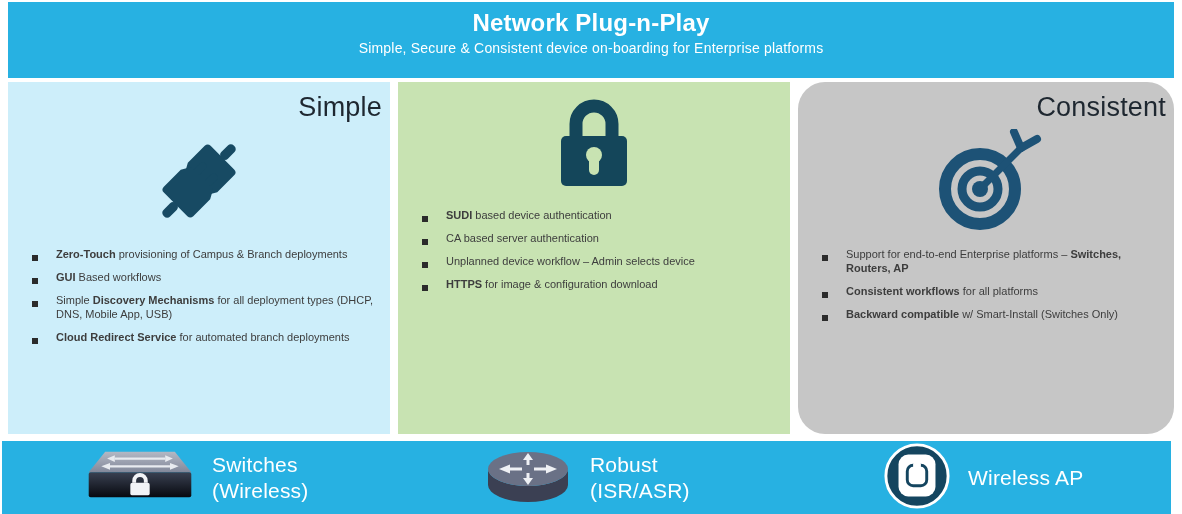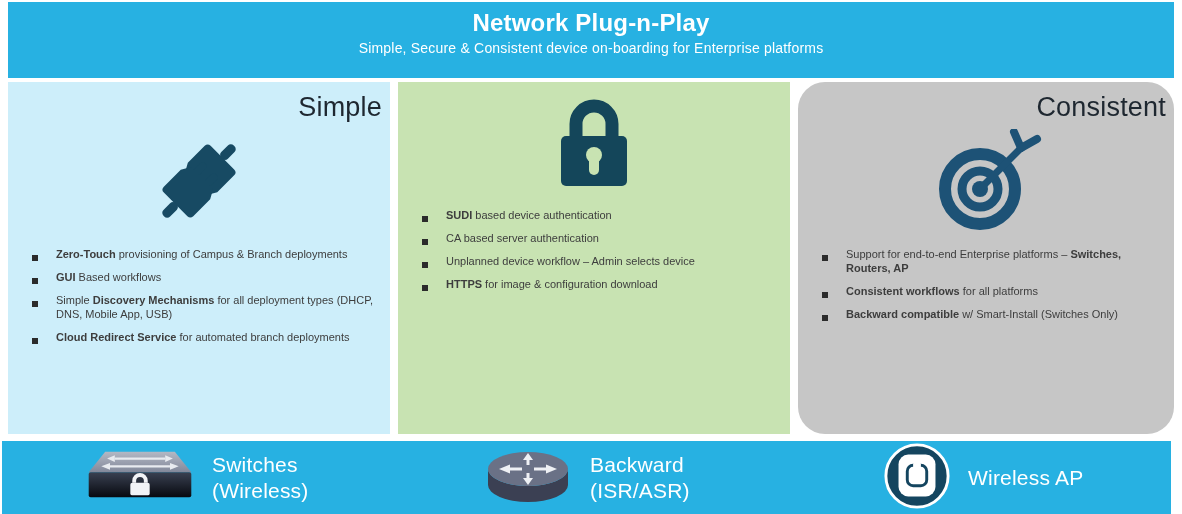--- a/index.html
+++ b/index.html
@@ -153,21 +153,21 @@
           <path d="M40,24 H28" fill="none"></path>
             <polygon points="28,19.5 17,24 28,28.5" stroke="none"></polygon>
           <path d="M46,20 V15" fill="none"></path>
             <polygon points="41,15 46,8 51,15" stroke="none"></polygon>
           <path d="M46,28 V33" fill="none"></path>
             <polygon points="41,33 46,40 51,33" stroke="none"></polygon>
         </g>
       </svg>
     </span>
     <div class="f-label">
-      <div>Backward</div>
+      <div>Robust</div>
       <div>(ISR/ASR)</div>
     </div>
   </div>
 
   <div class="f-item" style="left:880px">
     <span>
       <svg width="70" height="70" viewBox="0 0 72 72">
         <circle cx="36" cy="36" r="32" fill="#14455f" stroke="#ffffff" stroke-width="3"></circle>
         <rect x="17" y="14" width="38" height="43" rx="10" fill="#ffffff"></rect>
         <rect x="26" y="25" width="20" height="21" rx="6" fill="none" stroke="#14455f" stroke-width="3"></rect>

